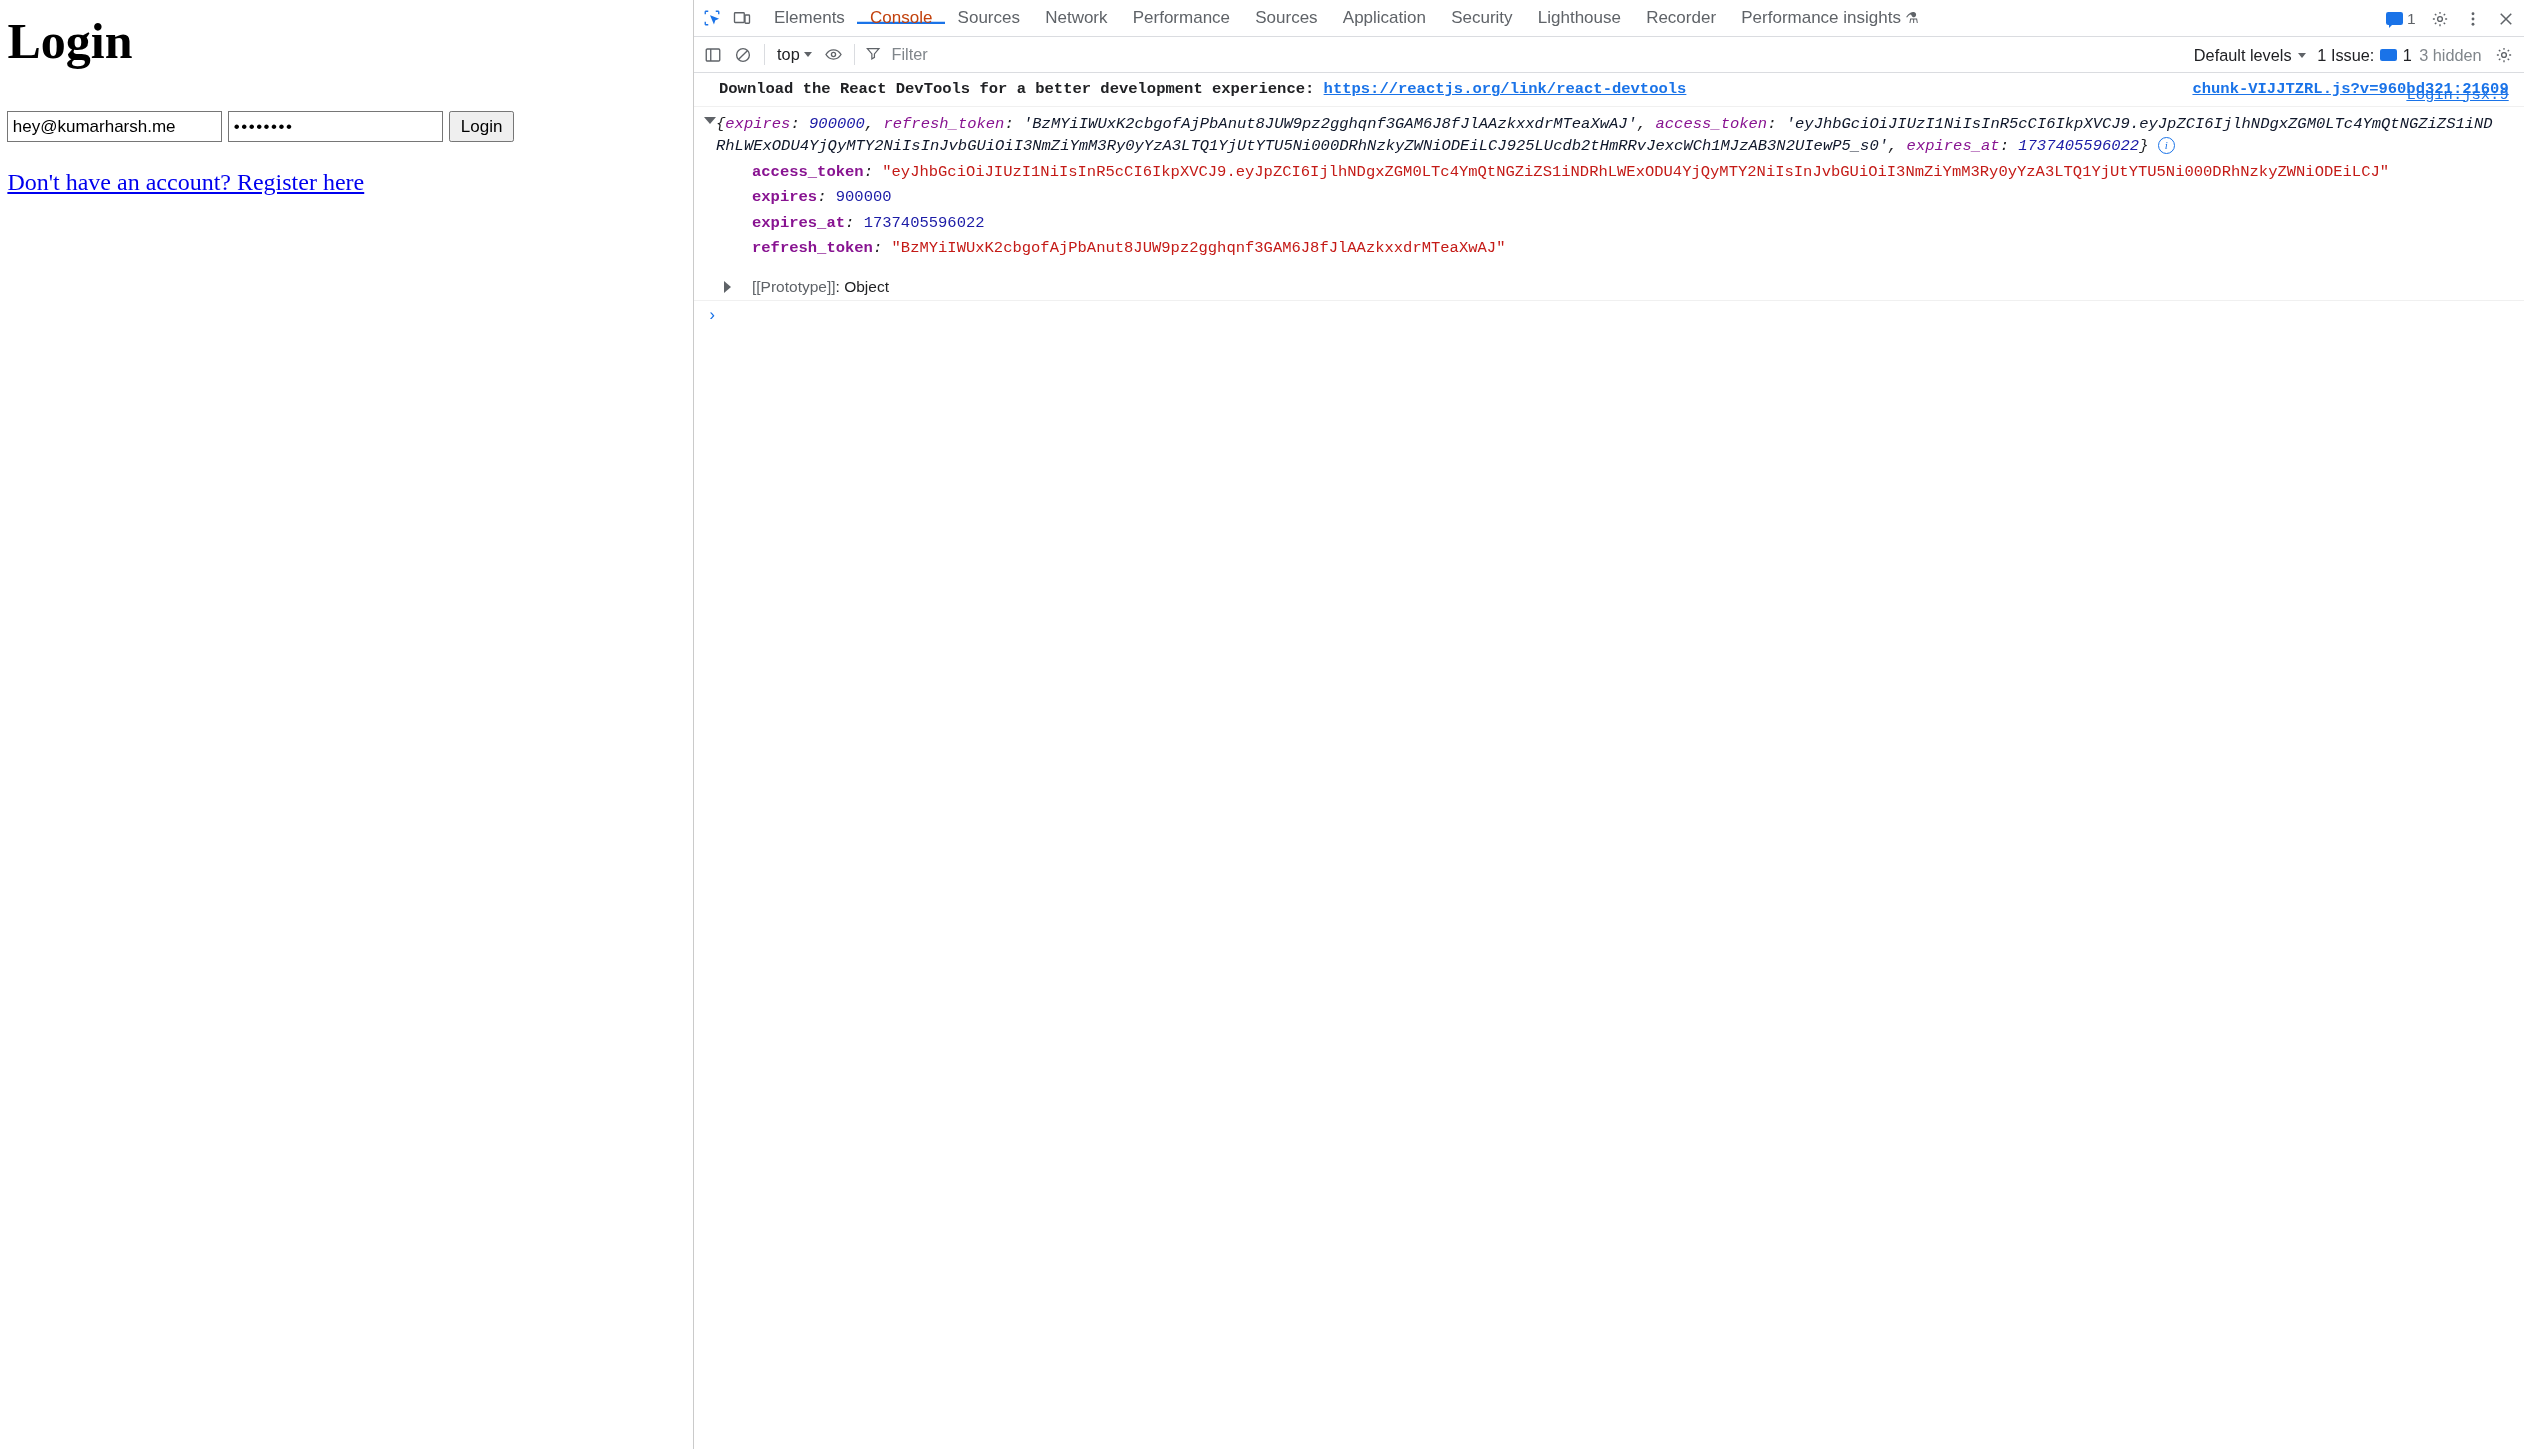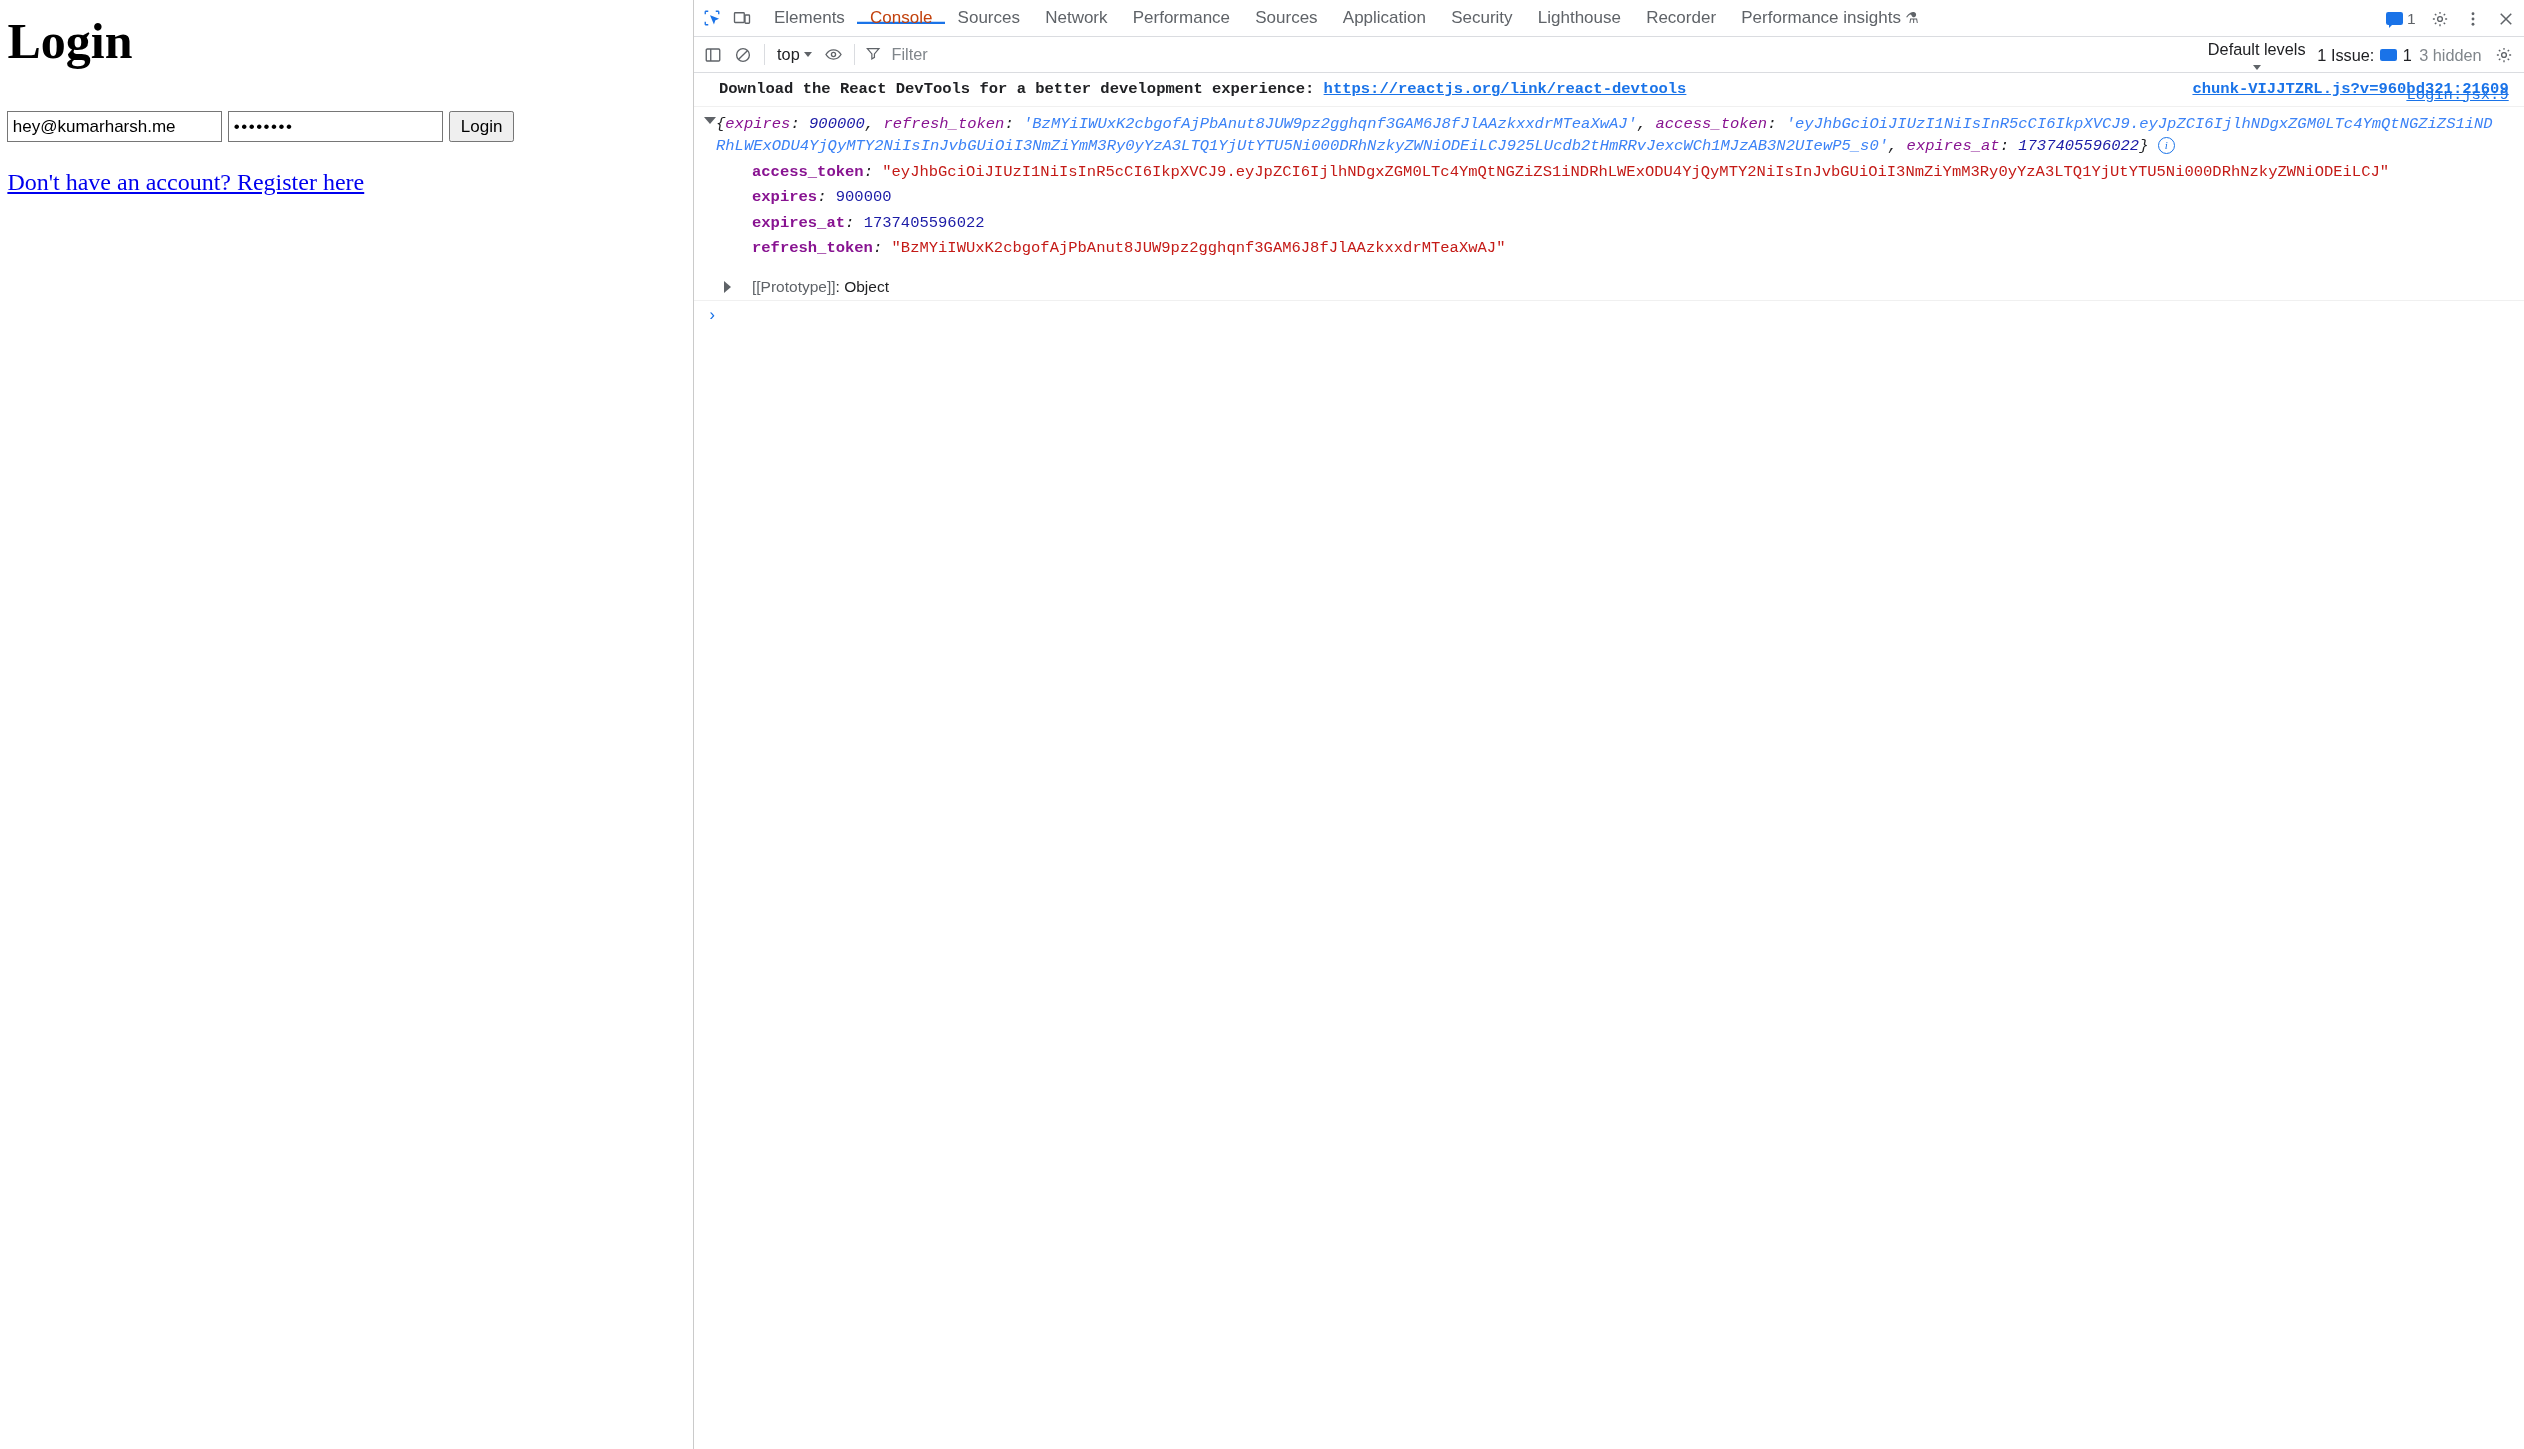--- a/index.html
+++ b/index.html
@@ -227,21 +227,20 @@
     gap: 7.4px;
   }
   .levels-btn {
     display: flex;
     align-items: center;
     gap: 6px;
     font-size: 16.3px;
     color: #202124;
     cursor: pointer;
     padding: 0 4.4px;
-    flex-direction: column;
   }
   .issues-count {
     display: flex;
     align-items: center;
     gap: 6px;
     font-size: 16.3px;
     color: #202124;
     cursor: pointer;
   }
   .hidden-count {
@@ -303,21 +302,21 @@
     padding-left: 22px;
     padding-right: 30px;
     font-family: "Liberation Mono", monospace;
     font-size: 15.5px;
     line-height: 1.45;
     word-break: break-all;
     color: #202124;
   }
   .k-prev { color: #881391; font-style: italic; }
   .v-num { color: #1a1aa6; font-style: italic; }
-  .v-str { color: #3b82f6; font-style: italic; }
+  .v-str { color: #0f172a; font-style: italic; }
   .punct { color: #202124; font-style: italic; }
   .info-badge {
     display: inline-block;
     width: 15px;
     height: 15px;
     border-radius: 50%;
     border: 1.1px solid #1a73e8;
     color: #1a73e8;
     font-size: 11px;
     line-height: 14px;

